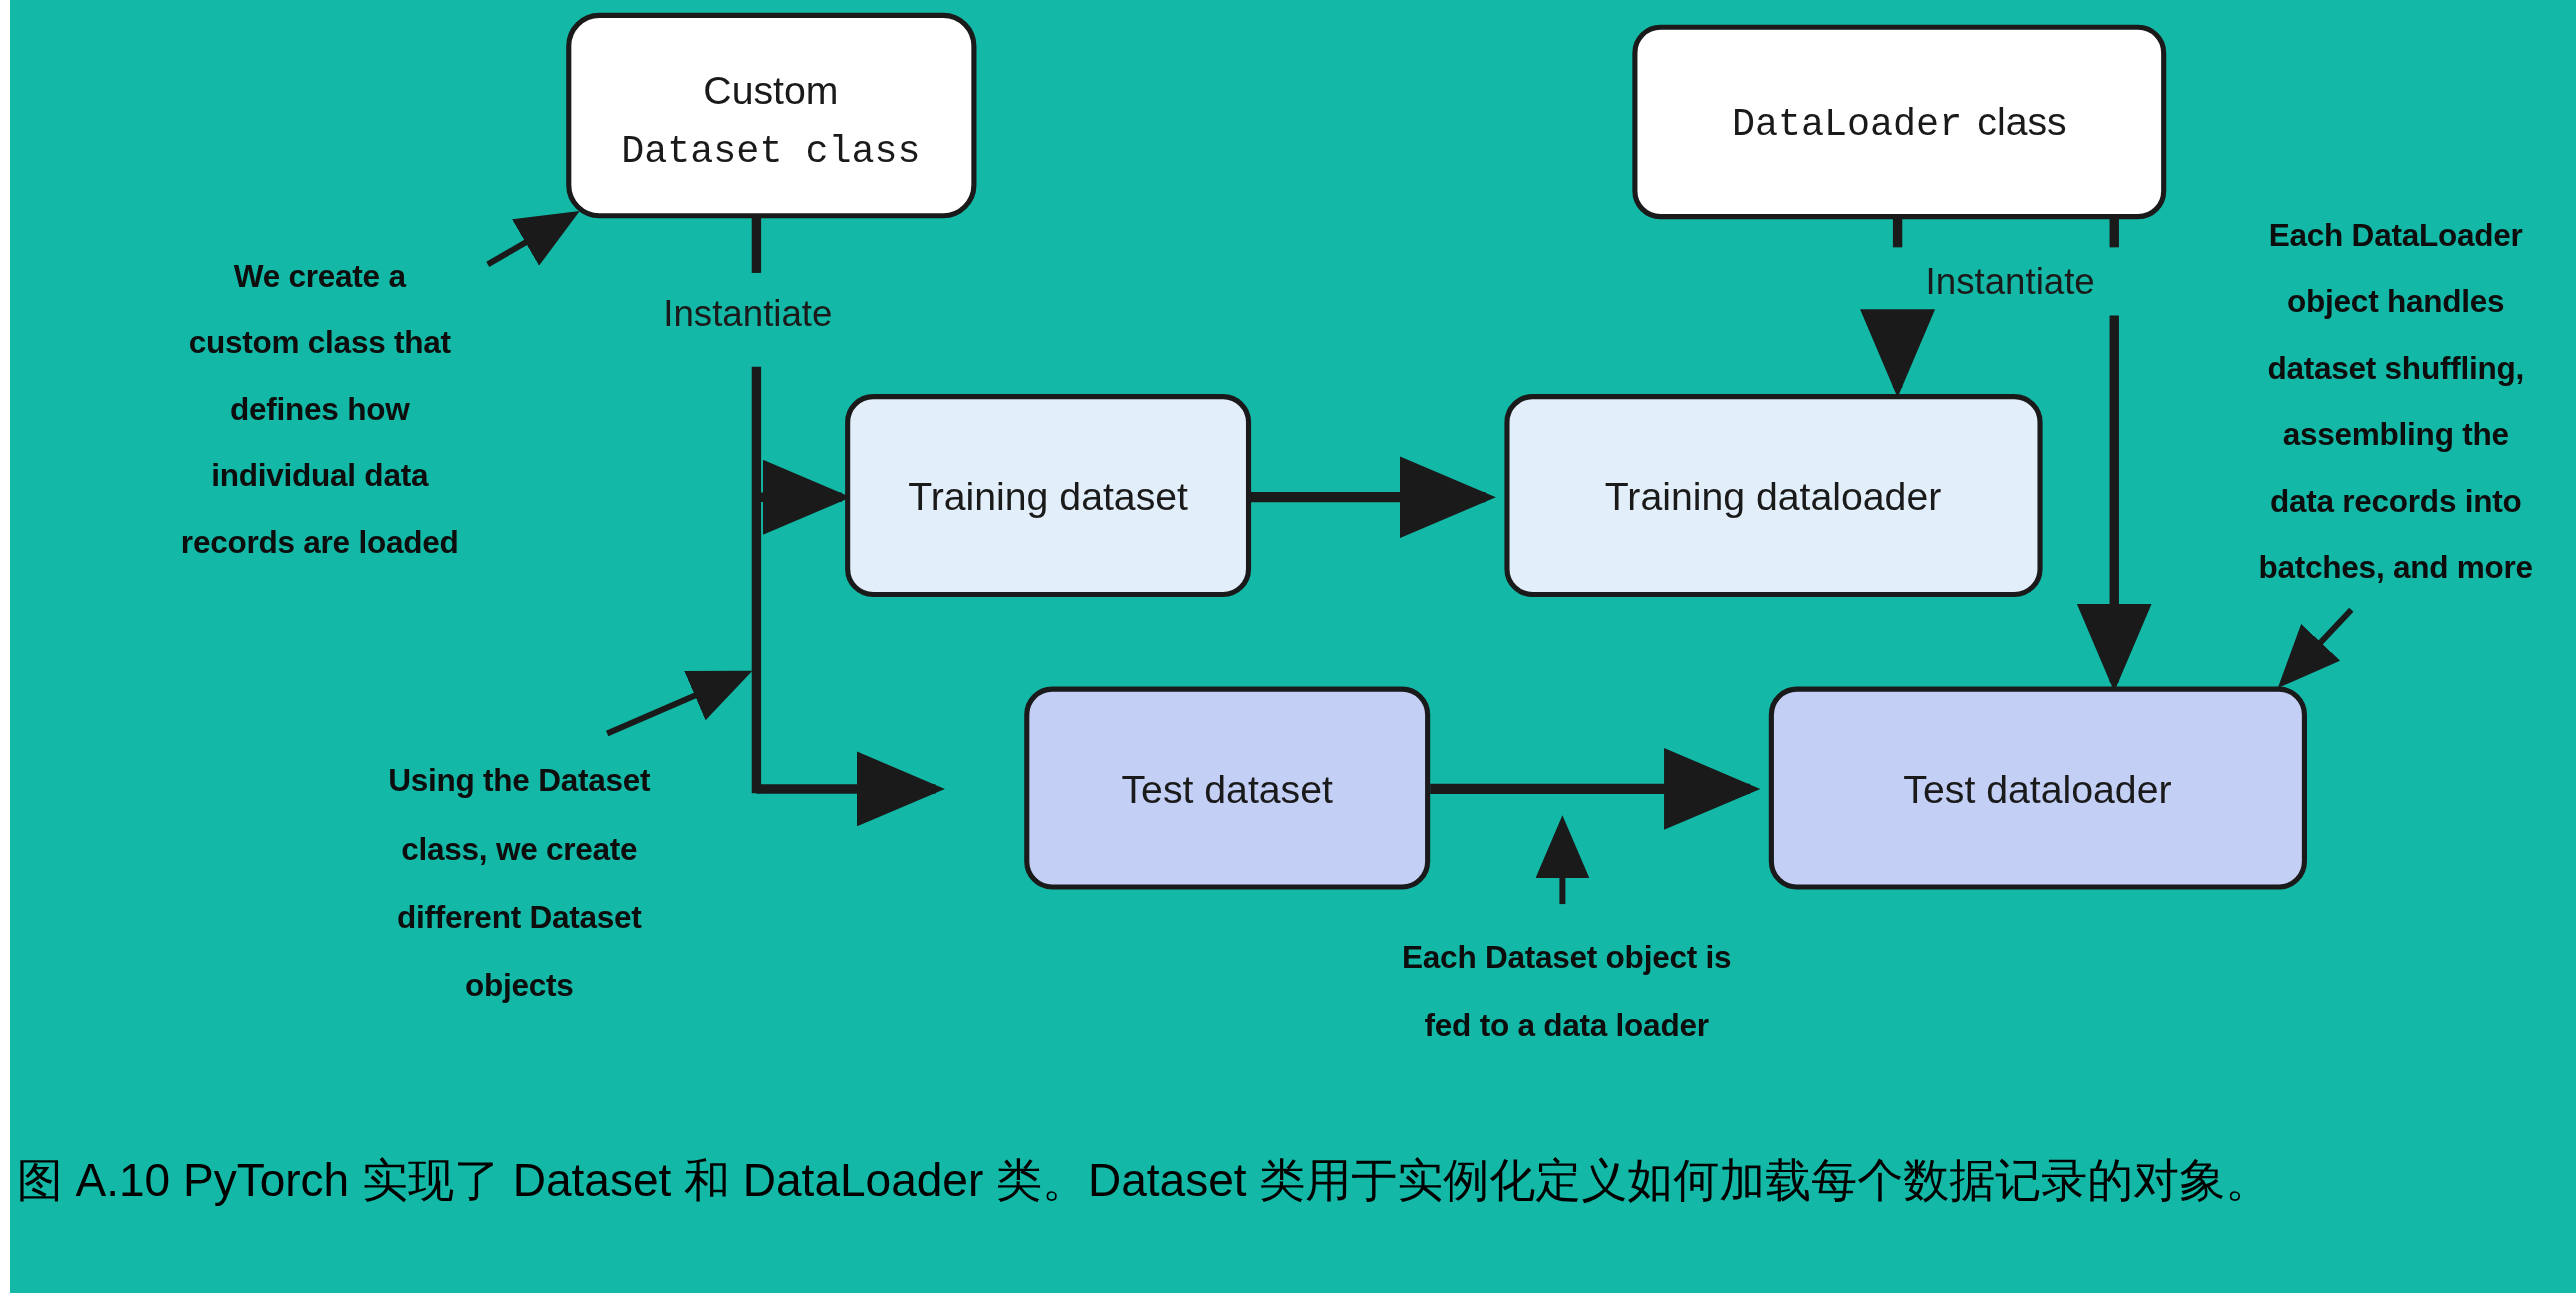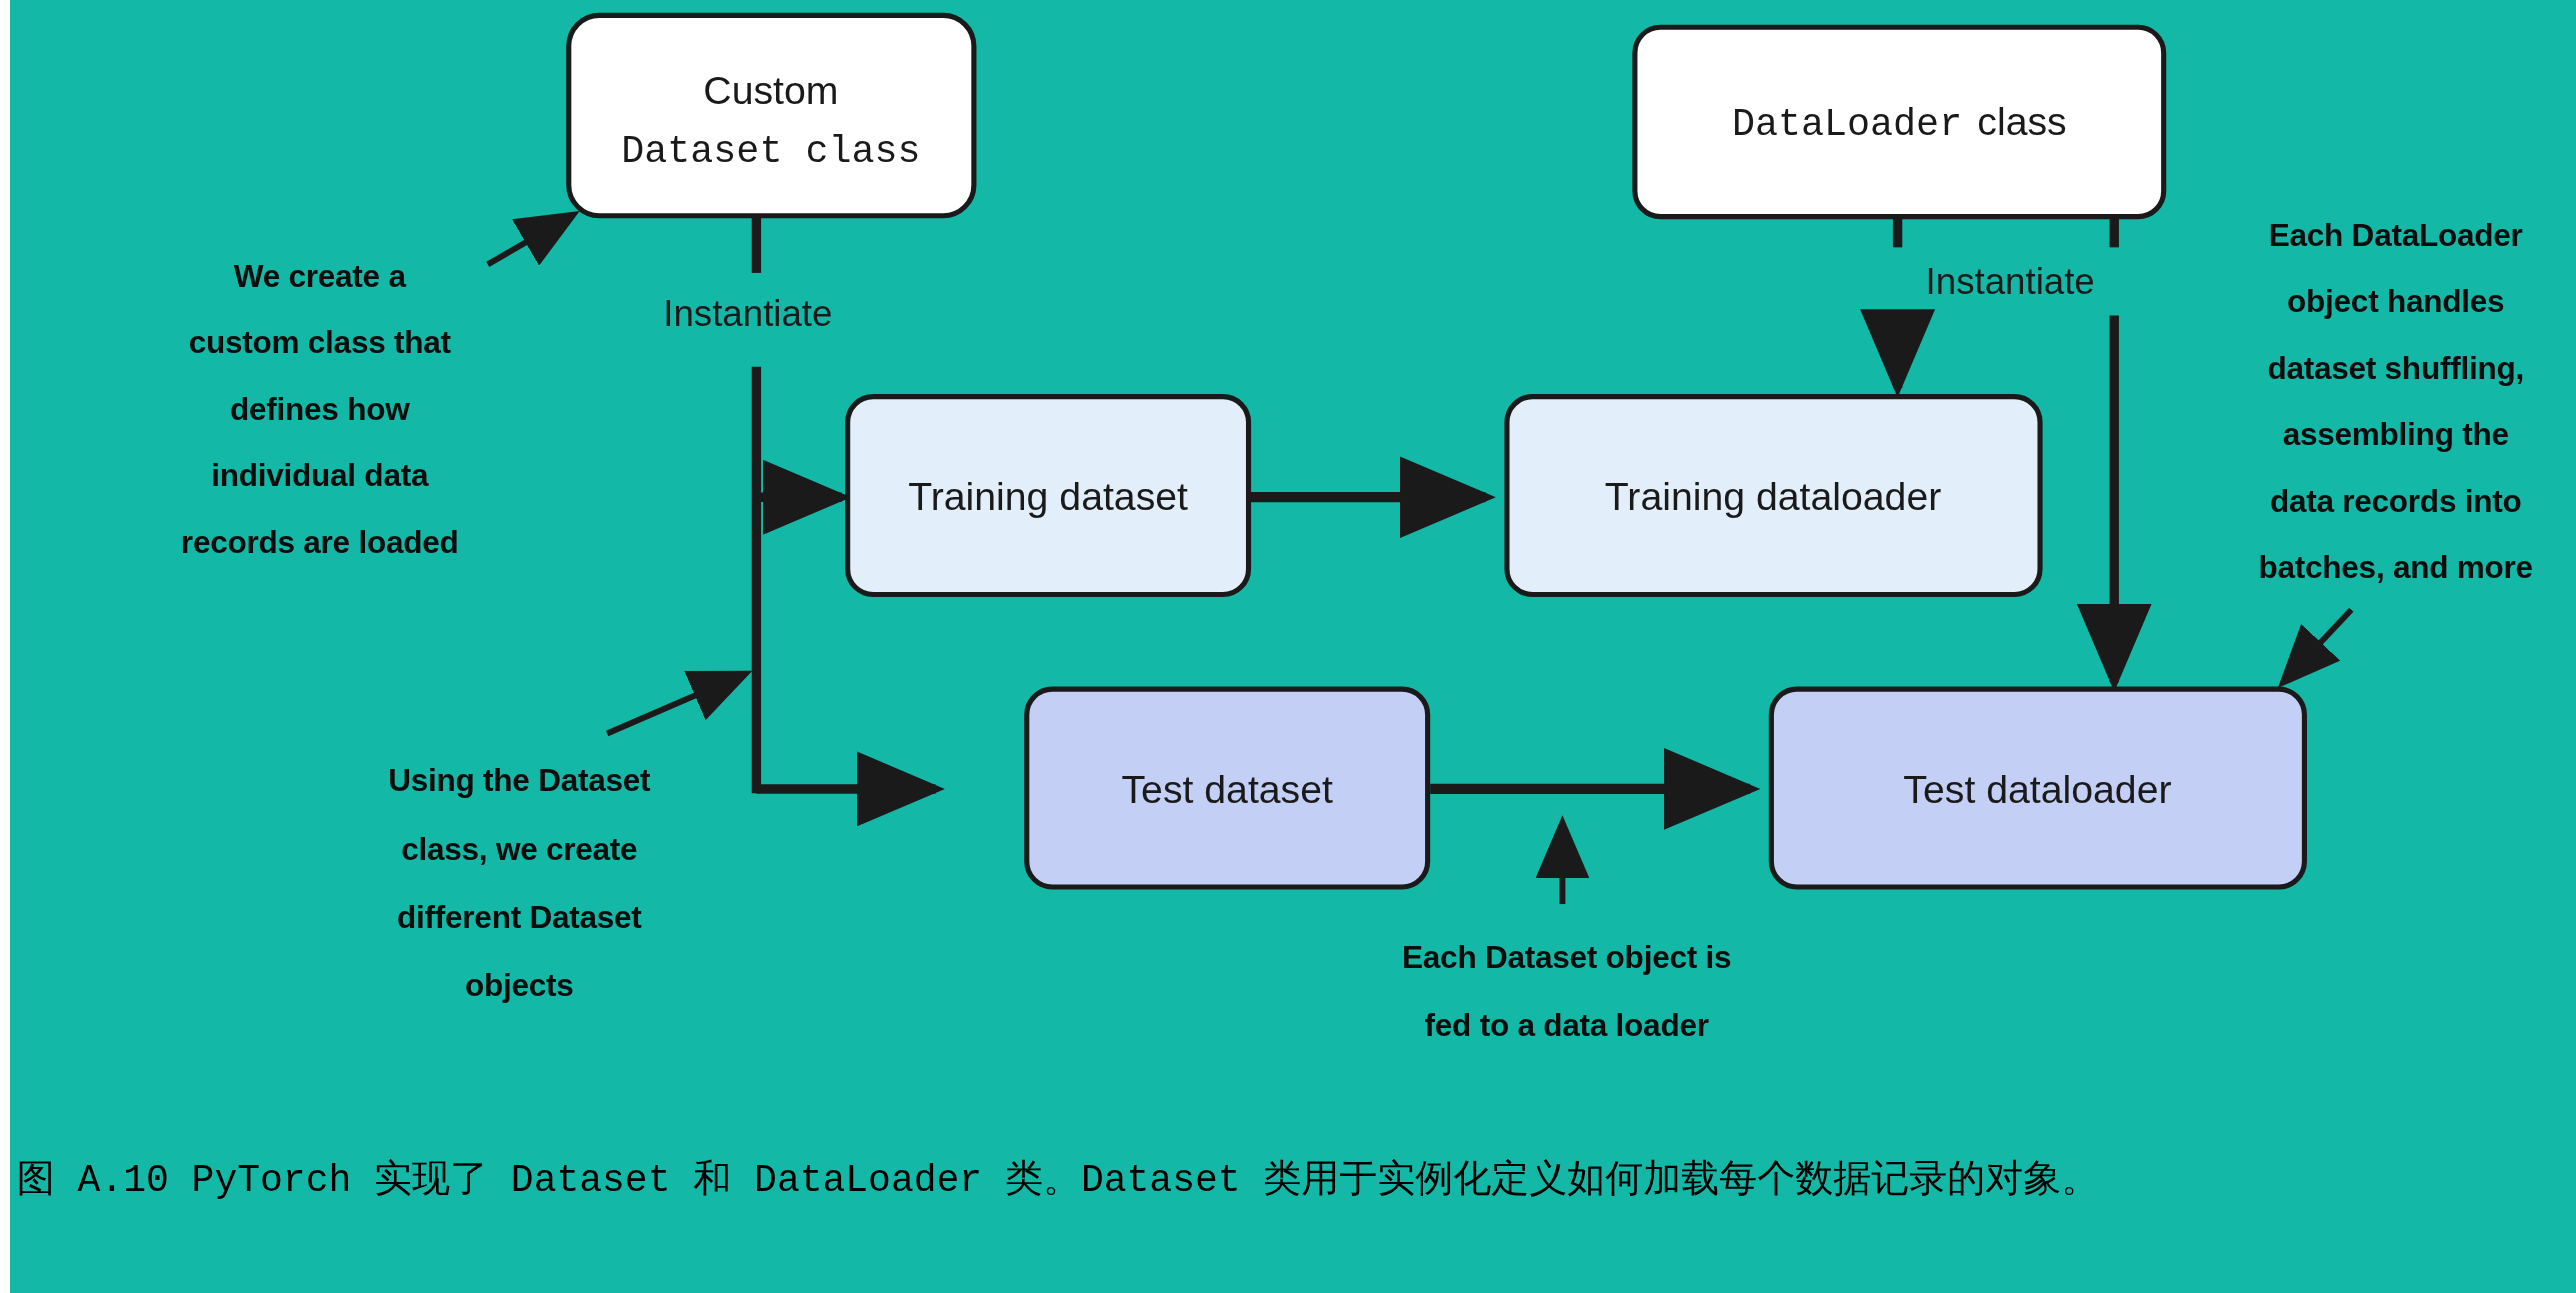--- a/index.html
+++ b/index.html
@@ -43,22 +43,22 @@
     fill: #1a1a1a;
   }
   .annot-text {
     font-family: "Liberation Sans", sans-serif;
     font-size: 37px;
     font-weight: bold;
     fill: #0d0d0d;
     letter-spacing: -0.3px;
   }
   .caption-line {
-    font-family: Liberation Mono, monospace;
-    font-size: 38px;
+    font-family: Liberation Sans, sans-serif;
+    font-size: 46px;
     fill: #1b1b5e;
     white-space: pre;
   }
   #caption {
     position: absolute;
     left: 6.8px;
     top: 1153px;
     width: 2550px;
   }
   #caption .caption-line {

